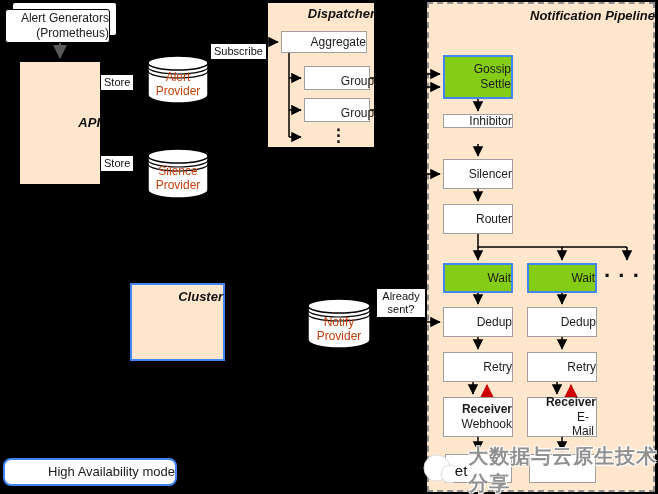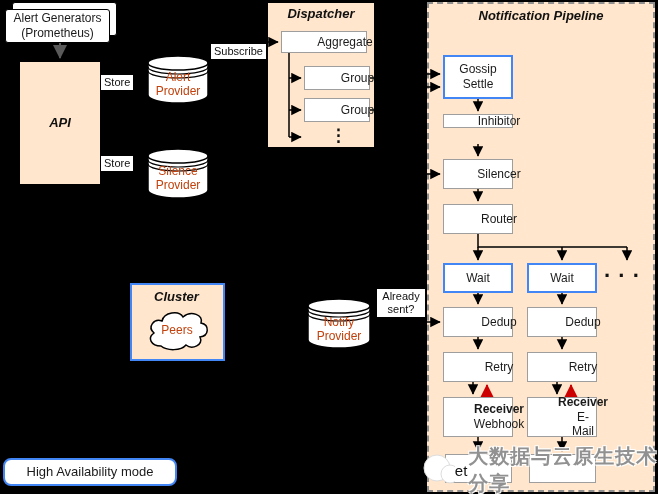--- a/index.html
+++ b/index.html
@@ -1,23 +1,23 @@
 <!DOCTYPE html>
 <html><head>
 <meta charset="utf-8">
 <style>
   html,body{margin:0;padding:0;background:#000;}
   #canvas{position:relative;width:658px;height:494px;background:#000;overflow:hidden;
           font-family:"Liberation Sans", sans-serif;}
   .panel{position:absolute;box-sizing:border-box;background:#ffe6cc;}
   .node{position:absolute;box-sizing:border-box;display:flex;flex-direction:column;
-        align-items:center;justify-content:center;text-align:center;
+        align-items:flex-end;justify-content:center;text-align:center;
         font-size:12px;line-height:1.22;color:#1b1b1b;z-index:3;}
   .white-node{background:#fff;border:1px solid #9e9e9e;padding-left:42px;}
-  .blue-node{background:#ffffff;border:2px solid #4285f4;}
+  .blue-node{background:#84cc16;border:2px solid #4285f4;}
   .label-chip{position:absolute;background:#fff;color:#111;font-size:11px;line-height:1.2;
         padding:1px 3px;z-index:3;text-align:center;}
   .title{font-weight:bold;font-size:13px;color:#111;font-style:italic;}
   .bold{font-weight:bold;}
   svg.overlay{position:absolute;left:0;top:0;z-index:2;}
   .cyl{position:absolute;z-index:3;}
   .cyl-text{position:absolute;width:100%;text-align:center;font-size:12px;color:#c2410c;line-height:1.2;}
   .dots-v{position:absolute;z-index:3;font-weight:bold;font-size:17px;color:#111;letter-spacing:0;}
   .dots-h{position:absolute;z-index:3;font-weight:bold;font-size:22px;color:#111;letter-spacing:7px;}
   #watermark{position:absolute;z-index:5;display:flex;align-items:center;}
@@ -181,28 +181,20 @@
   </div>
   <div class="node white-node" style="left:527px;top:397px;width:70px;height:40px;">
     <span class="bold">Receiver</span>
     <span>E-Mail</span>
   </div>
 
   <div class="node white-node" style="left:445px;top:454px;width:67px;height:29px;"></div>
   <div class="node white-node" style="left:529px;top:454px;width:67px;height:29px;"></div>
 
   <div class="node title" style="left:130px;top:289px;width:93px;height:16px;">Cluster</div>
-  <div class="cyl" style="left:145px;top:306px;width:64px;height:48px;">
-    <svg width="64" height="48">
-      <path d="M16 40 C6 40 2 32 9 27 C2 21 9 12 17 15 C19 6 34 4 38 11 C46 4 59 9 56 17 C65 19 64 30 55 31 C59 39 47 44 41 39 C36 45 22 45 16 40 Z" fill="#fff" stroke="#000" stroke-width="1.5"></path>
-    </svg>
-    <div class="cyl-text" style="top:17px;">
-      <span>Peers</span>
-    </div>
-  </div>
 
   <div class="cyl" style="left:306px;top:295px;width:66px;height:56px;">
     <svg width="66" height="56">
       <path d="M2 11 L2 45 A31 8 0 0 0 64 45 L64 11" fill="#fff" stroke="#000" stroke-width="1.5"></path>
       <ellipse cx="33" cy="11" rx="31" ry="7" fill="#fff" stroke="#000" stroke-width="1.5"></ellipse>
       <path d="M2 15 A31 7 0 0 0 64 15 M2 19 A31 7 0 0 0 64 19" fill="none" stroke="#000" stroke-width="1.2"></path>
     </svg>
     <div class="cyl-text" style="top:20px;">
       <div>Notify</div>
       <div>Provider</div>

